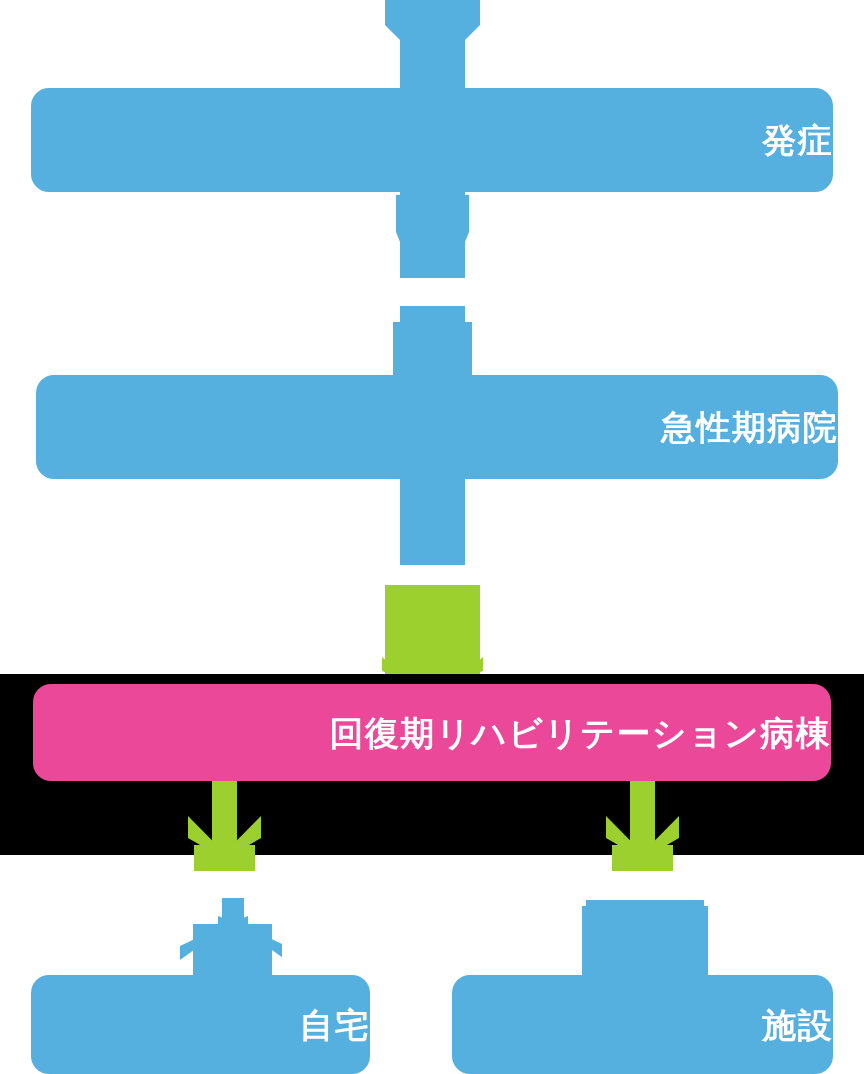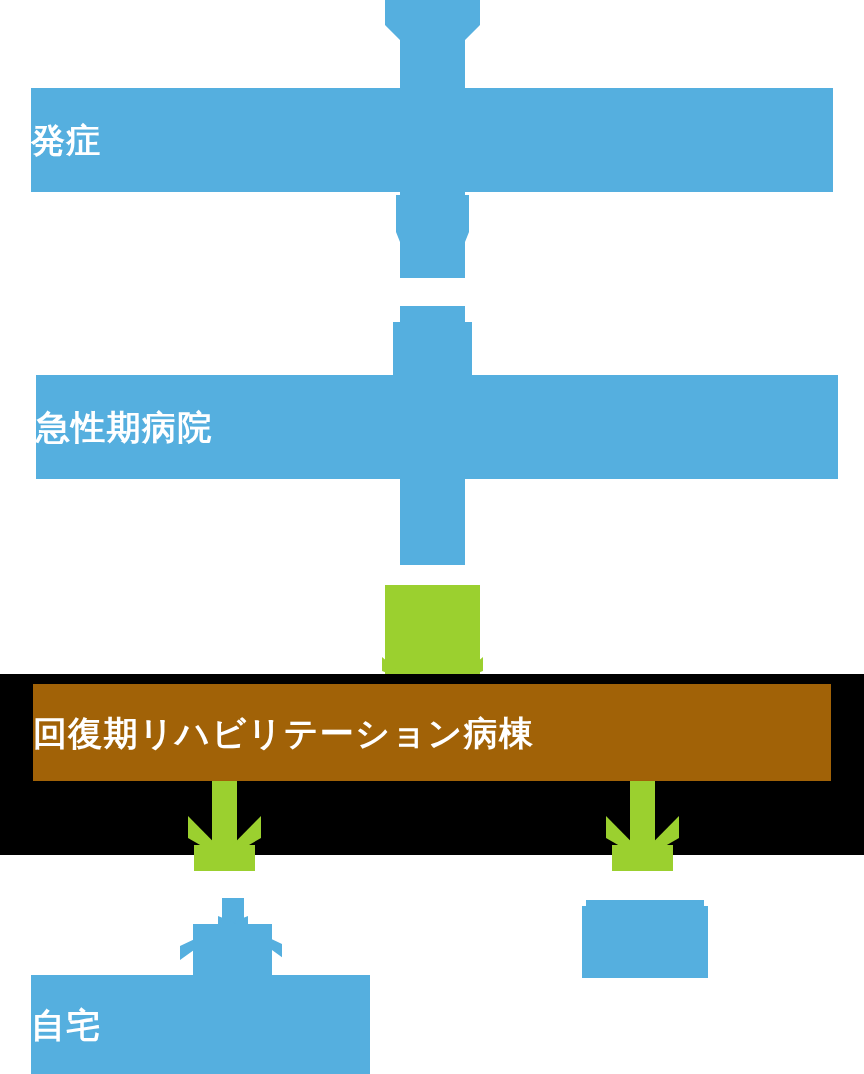--- a/index.html
+++ b/index.html
@@ -15,30 +15,31 @@
     background: #ffffff;
     overflow: hidden;
     font-family: "Liberation Sans", "DejaVu Sans", sans-serif;
   }
 
   
   .node {
     position: absolute;
     display: flex;
     align-items: center;
-    justify-content: flex-start;
+    justify-content: flex-end;
     box-sizing: border-box;
     color: #ffffff;
     font-weight: bold;
     letter-spacing: 0.04em;
     white-space: nowrap;
     z-index: 5;
+    border-radius: 18px;
   }
   .node.blue  { background: #55AFDF; }
-  .node.green { background: #a16207; }
+  .node.green { background: #ec4899; }
 
   .node-label {
     pointer-events: none;
     line-height: 1;
   }
 
   
   .conn {
     position: absolute;
     z-index: 3;
@@ -108,20 +109,23 @@
   </div>
 
   <div class="node green" style="left:33px; top:684px; width:798px; height:97px; font-size:34px; z-index:8;">
     <span class="node-label">回復期リハビリテーション病棟</span>
   </div>
 
   <div class="node blue" style="left:31px; top:975px; width:339px; height:99px; font-size:34px;">
     <span class="node-label">自宅</span>
   </div>
 
+  <div class="node blue" style="left:452px; top:975px; width:381px; height:99px; font-size:34px;">
+    <span class="node-label">施設</span>
+  </div>
 
   <svg class="conn over" style="left:172px; top:781px;" width="105" height="90" viewBox="0 0 105 90">
 
     <rect x="40" y="0" width="25" height="64" fill="#9BD02F"></rect>
 
     <path d="M52.5 72 L16 35 L16 57 L42 72 Z" fill="#9BD02F"></path>
 
     <path d="M52.5 72 L89 35 L89 57 L63 72 Z" fill="#9BD02F"></path>
 
     <rect x="22" y="64" width="61" height="26" fill="#9BD02F"></rect>

